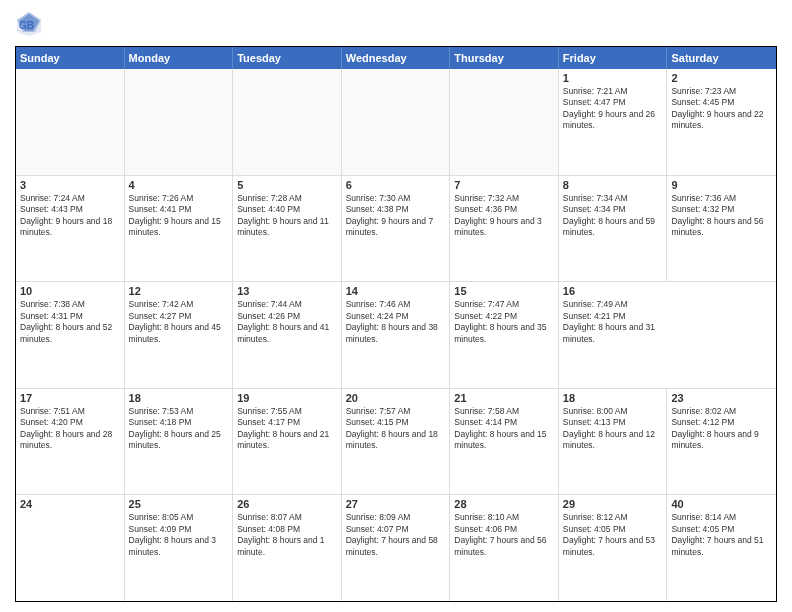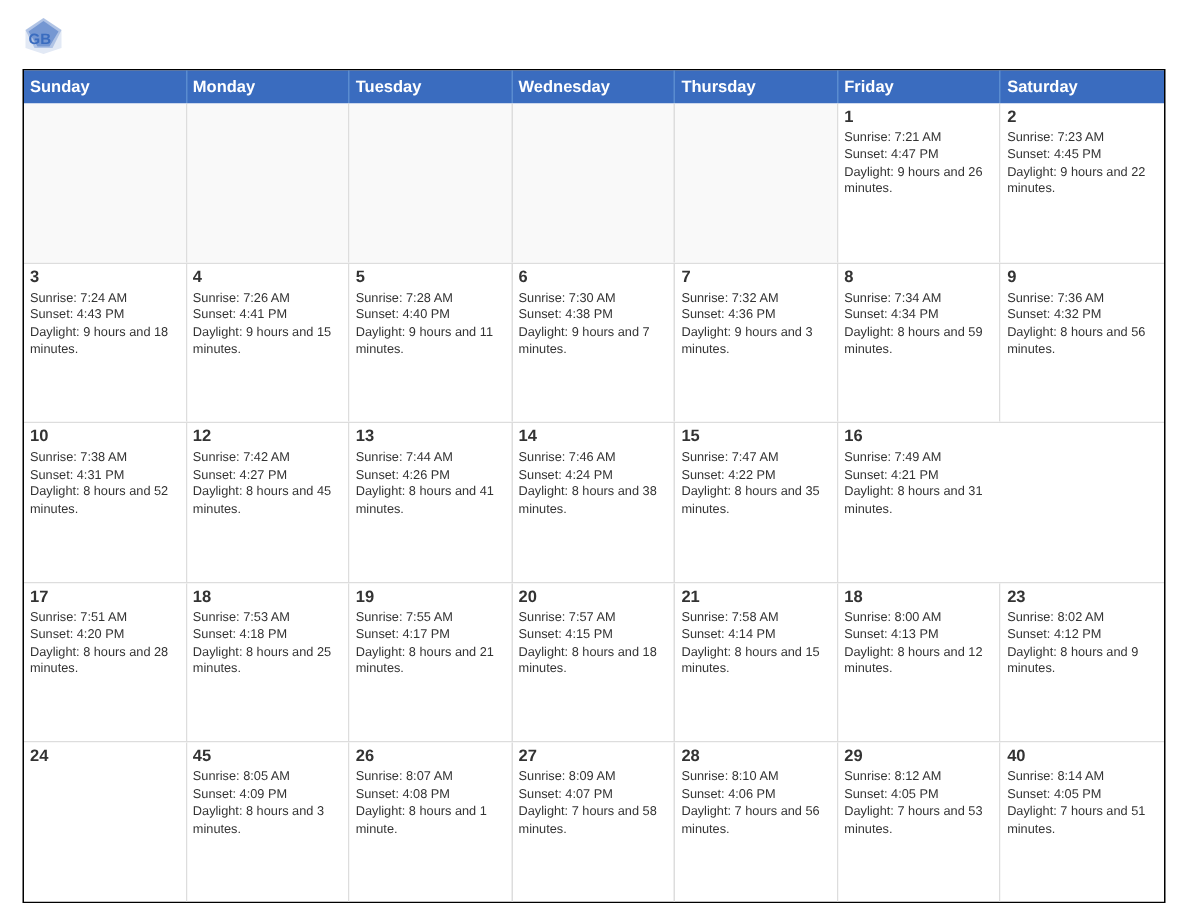--- a/index.html
+++ b/index.html
@@ -244,21 +244,21 @@
           <div class="cal-cell">
             <span class="day-num">23</span>
             <div class="day-info">Sunrise: 8:02 AM<br>Sunset: 4:12 PM<br>Daylight: 8 hours and 9 minutes.</div>
           </div>
         </div>
         <div class="cal-row">
           <div class="cal-cell">
             <span class="day-num">24</span>
           </div>
           <div class="cal-cell">
-            <span class="day-num">45</span>
+            <span class="day-num">25</span>
             <div class="day-info">Sunrise: 8:05 AM<br>Sunset: 4:09 PM<br>Daylight: 8 hours and 3 minutes.</div>
           </div>
           <div class="cal-cell">
             <span class="day-num">26</span>
             <div class="day-info">Sunrise: 8:07 AM<br>Sunset: 4:08 PM<br>Daylight: 8 hours and 1 minute.</div>
           </div>
           <div class="cal-cell">
             <span class="day-num">27</span>
             <div class="day-info">Sunrise: 8:09 AM<br>Sunset: 4:07 PM<br>Daylight: 7 hours and 58 minutes.</div>
           </div>

